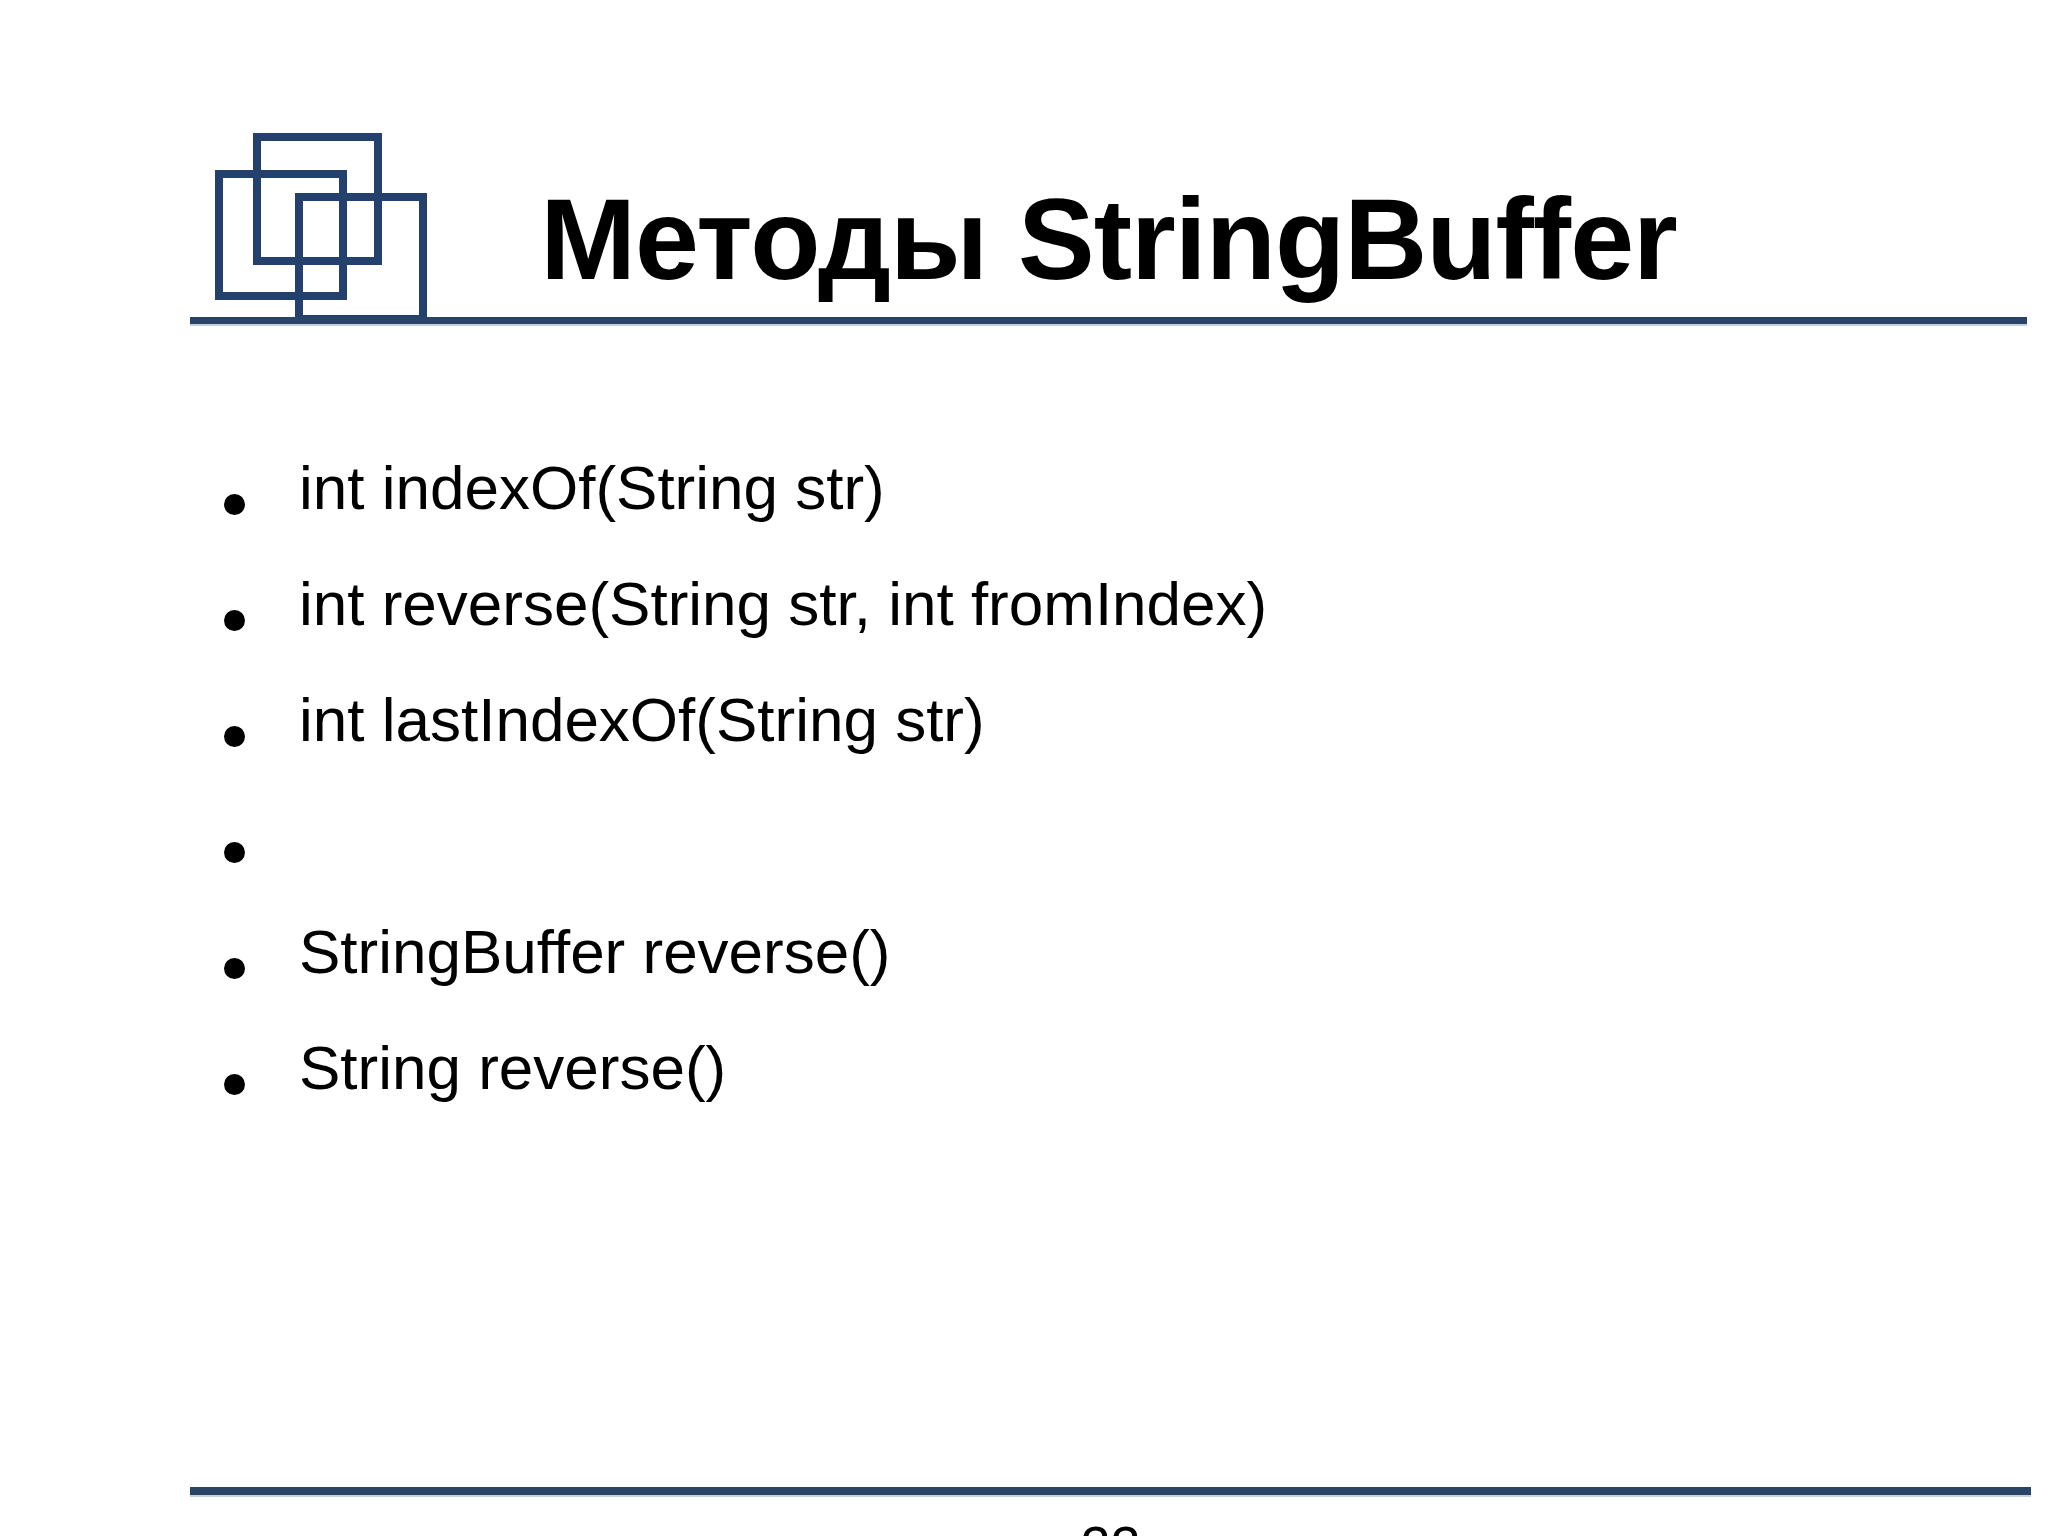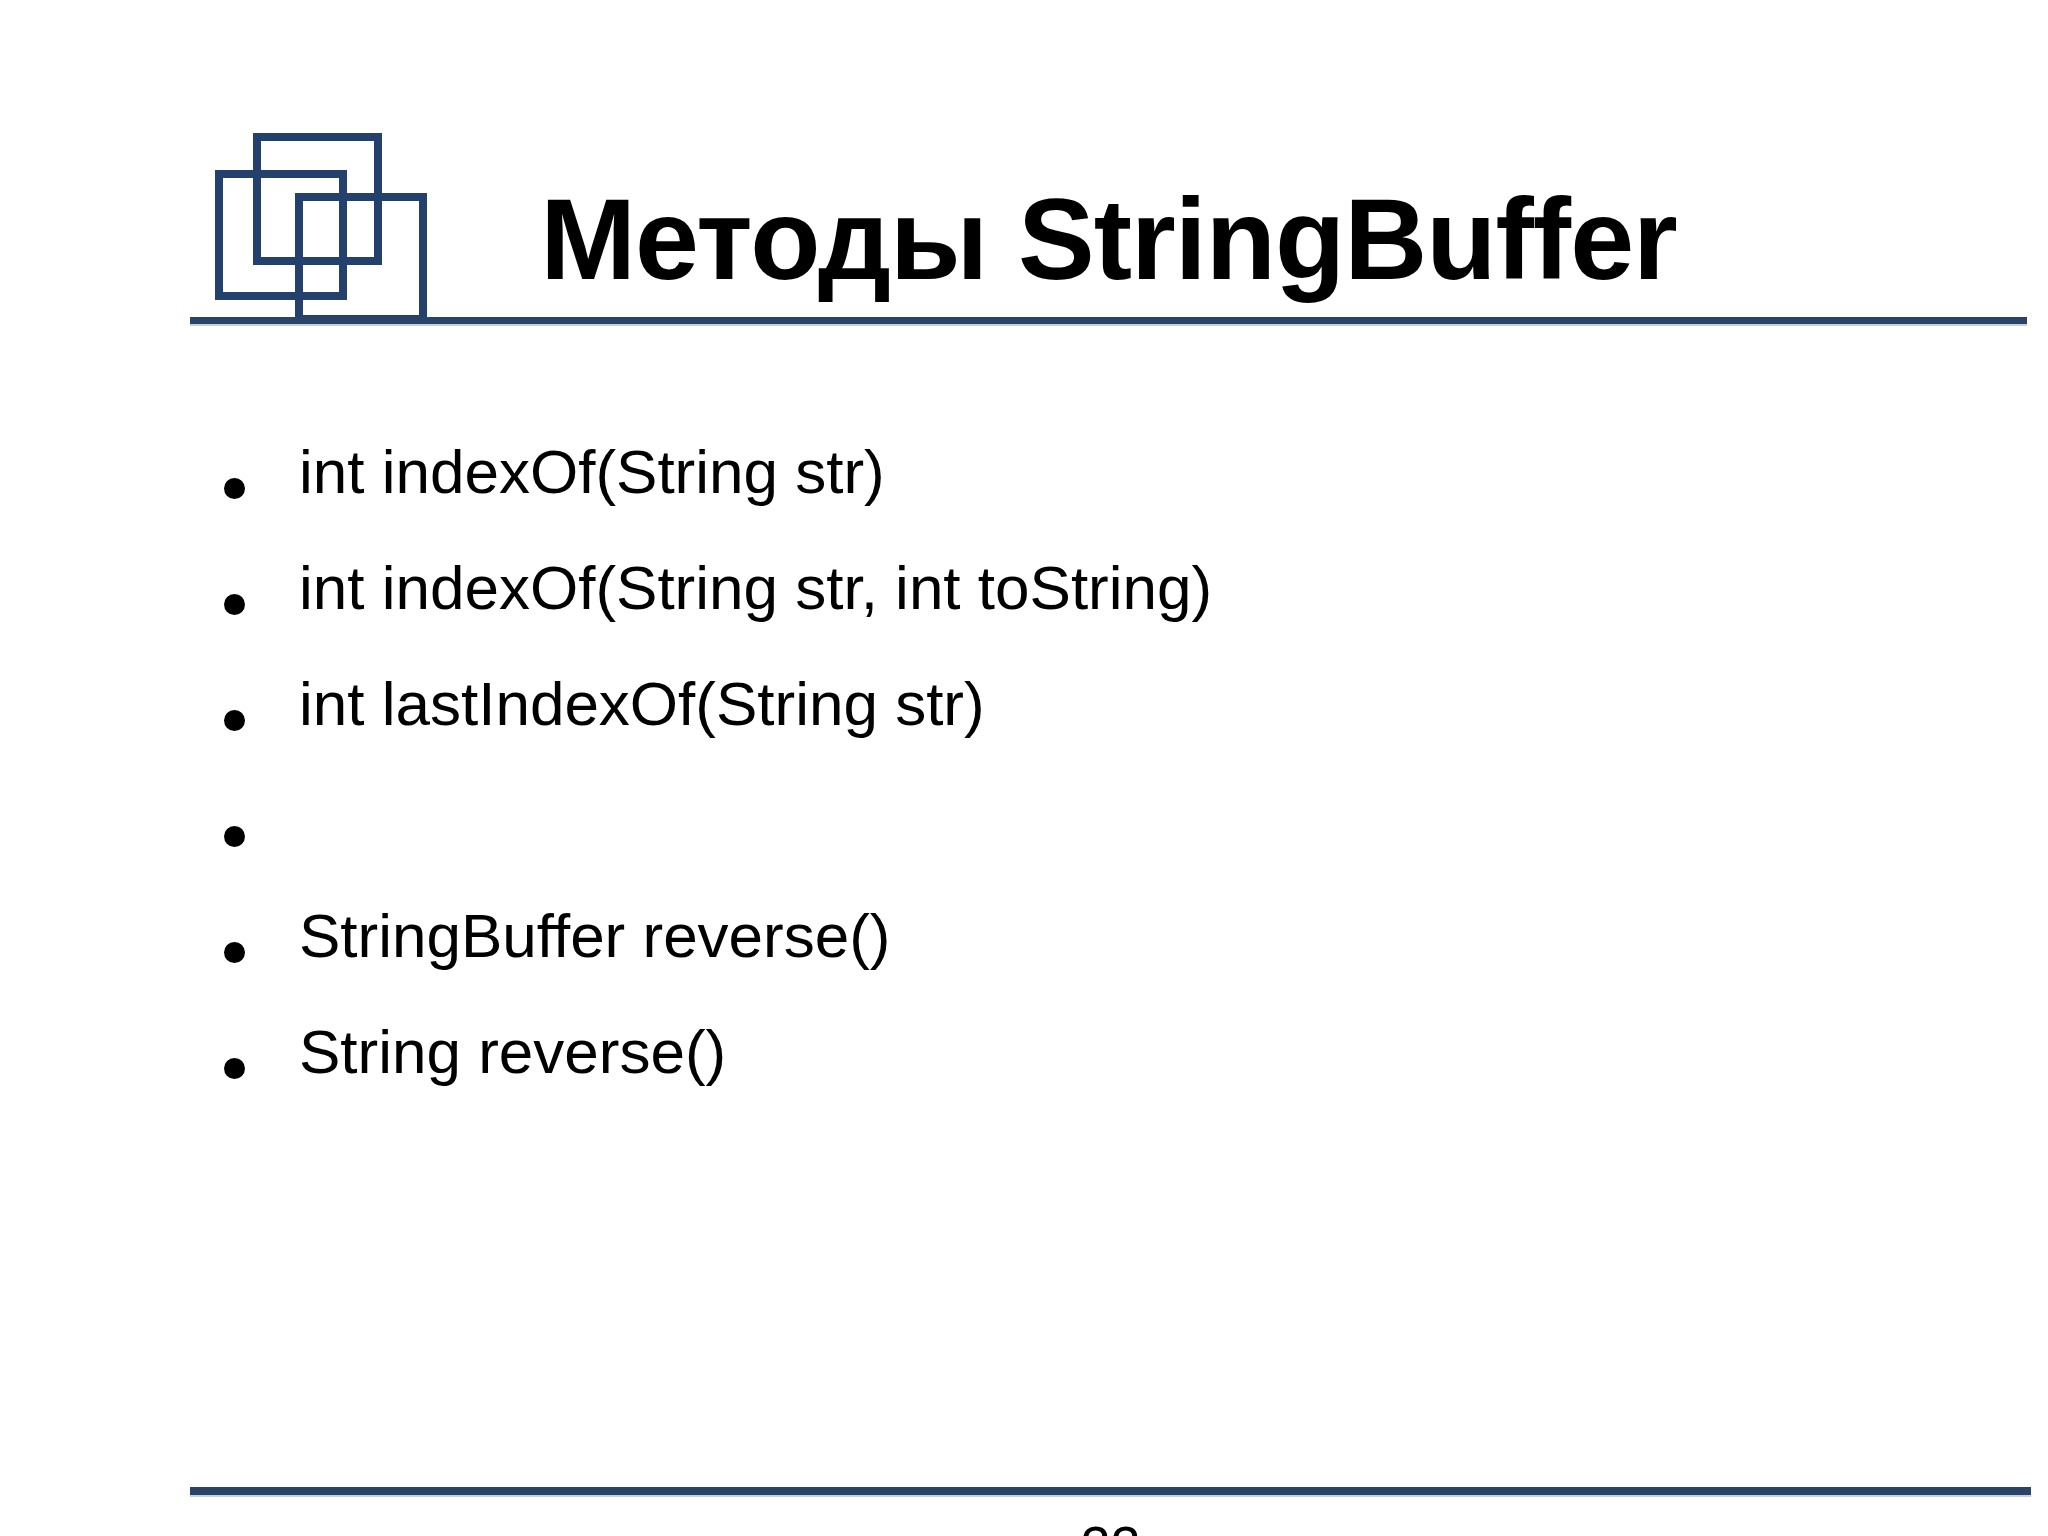--- a/index.html
+++ b/index.html
@@ -62,21 +62,21 @@
   }
   .rule-bottom{
     left:126px; top:1423px;
     width:1841px; height:10px;
     border-bottom:2px solid #c7d0dd;
   }
 
   
   .bullets{
     position:absolute;
-    left:126px; top:355px;
+    left:126px; top:371px;
     width:1700px;
     list-style:none;
   }
   .bullets li{
     position:relative;
     padding-left:77px;
     font-size:62px;
     line-height:74px;
     height:74px;
     margin-bottom:42px;
@@ -117,21 +117,21 @@
 
   <div class="rule rule-top"></div>
 
   <ul class="bullets">
     <li>
       <span class="bullet-dot"></span>
       <span>int indexOf(String str)</span>
     </li>
     <li>
       <span class="bullet-dot"></span>
-      <span>int indexOf(String str, int toString)</span>
+      <span>int reverse(String str, int fromIndex)</span>
     </li>
     <li>
       <span class="bullet-dot"></span>
       <span>int lastIndexOf(String str)</span>
     </li>
     <li>
       <span class="bullet-dot"></span>
     </li>
     <li>
       <span class="bullet-dot"></span>

